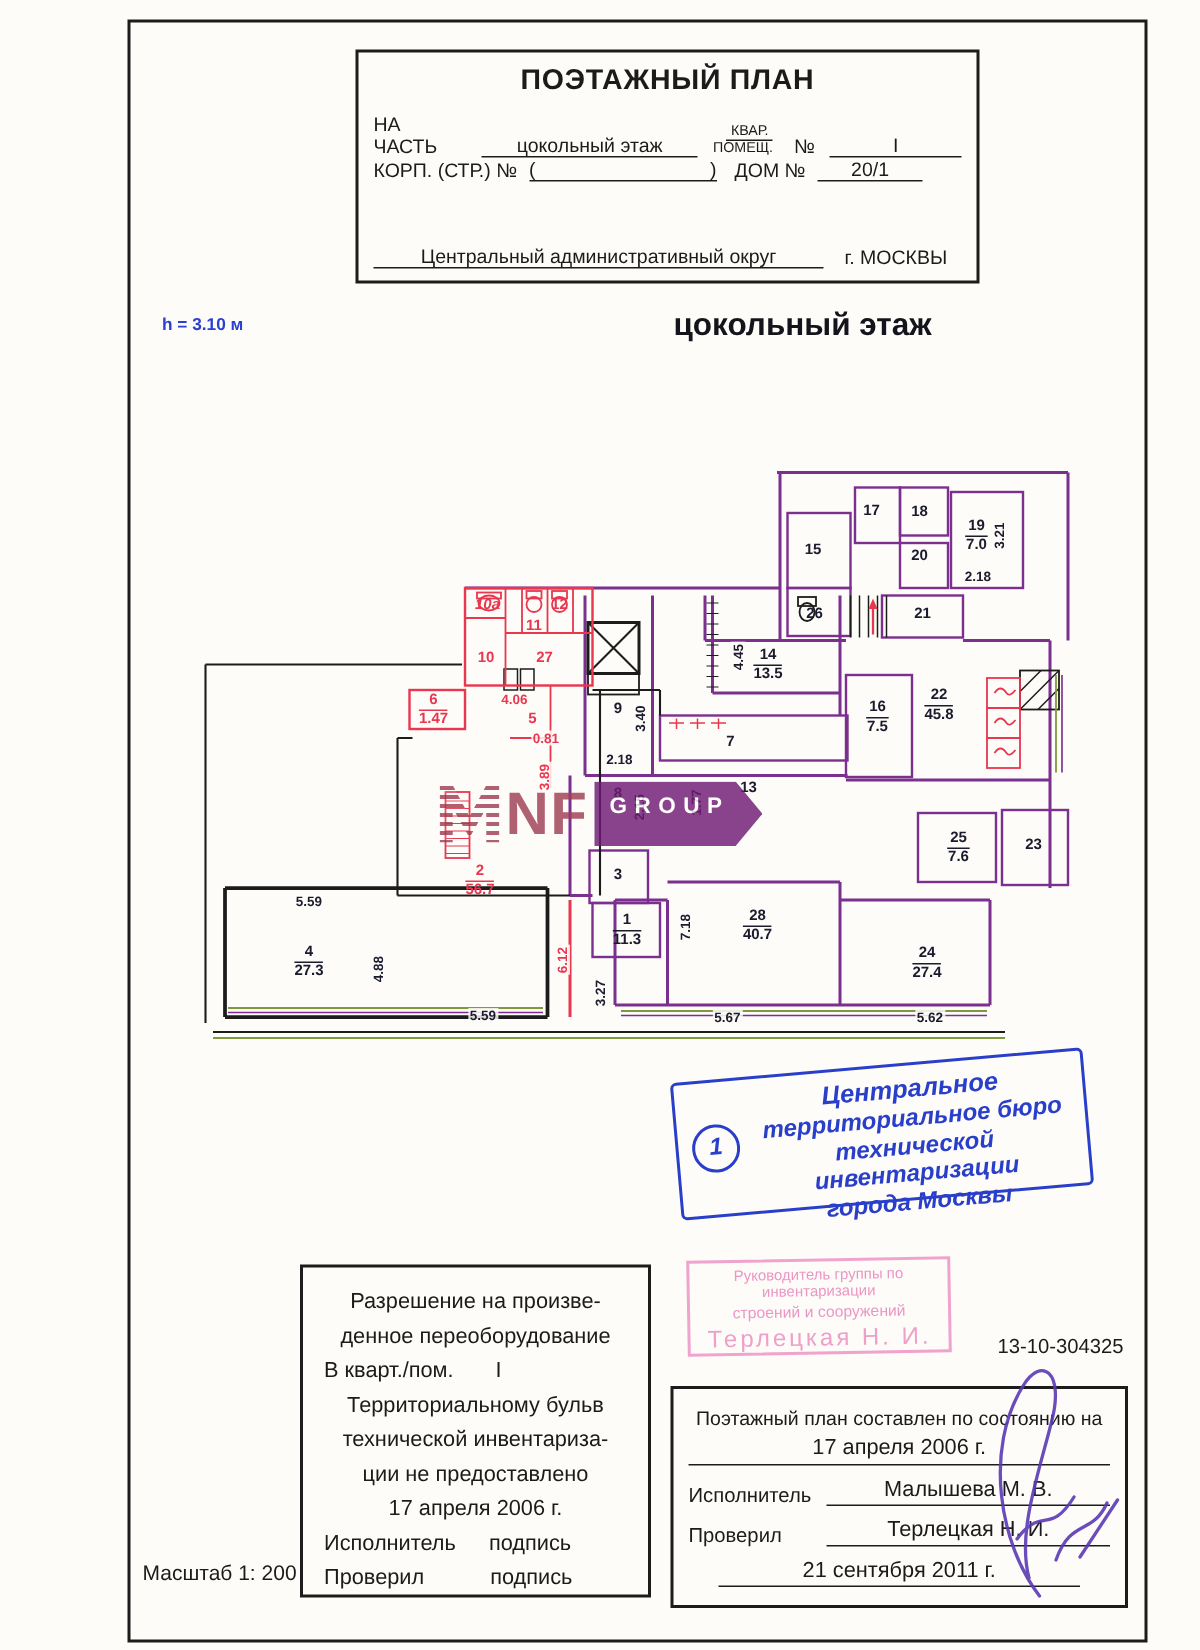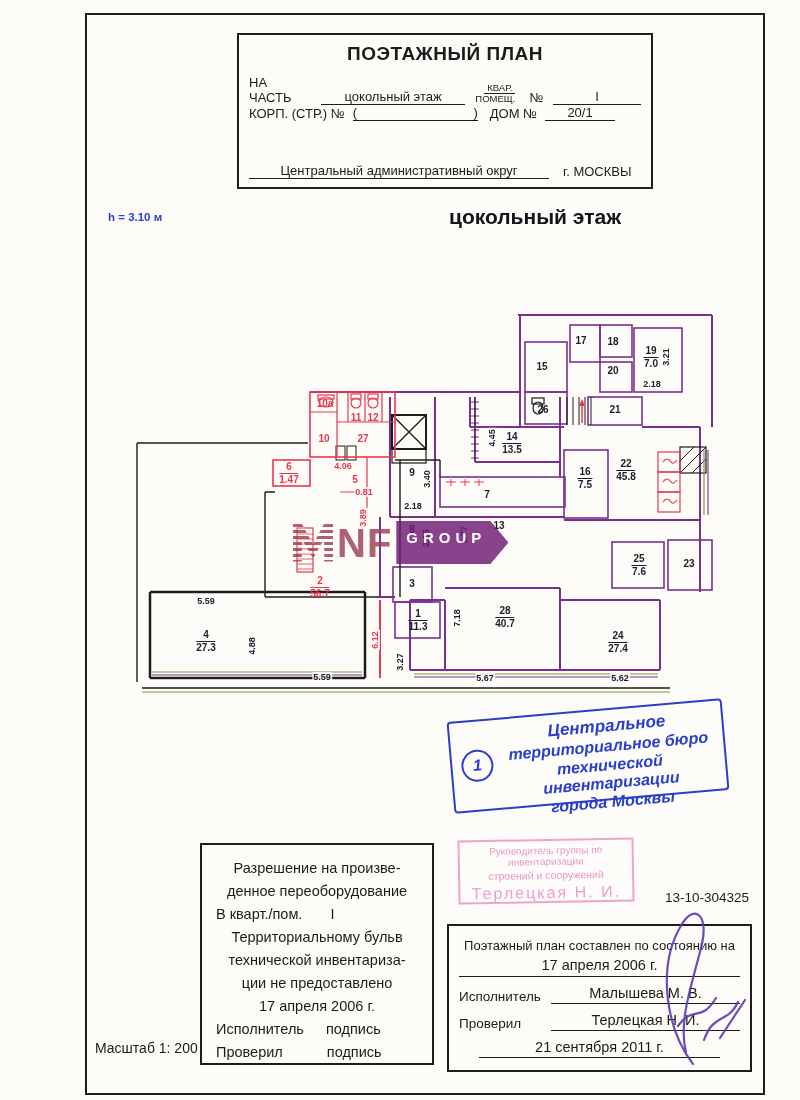--- a/index.html
+++ b/index.html
@@ -192,27 +192,27 @@
         <rect x="528" y="152" width="22" height="20"></rect>
         <rect x="528" y="172" width="22" height="20"></rect>
         <rect x="528" y="192" width="22" height="20"></rect>
         <path d="M533 162 q4 -6 8 0 q2 3 6 -2 M533 182 q4 -6 8 0 q2 3 6 -2 M533 202 q4 -6 8 0 q2 3 6 -2"></path>
         <path d="M316 182 H326 M321 179 V186 M330 182 H340 M335 179 V186 M344 182 H354 M349 179 V186" stroke-width="1"></path>
         <path d="M452 123 V103" stroke-width="1.5"></path>
       </g>
       <path d="M449 106 L452 99 L455 106 Z" fill="#e8374f" stroke="none"></path>
     </svg>
     <div>
-        <div class="room red" style="left: 195px; top: 104px;">
+        <div class="room red" style="left: 195px; top: 104px; font-style: italic;">
           <div class="">10а</div>
         </div>
         <div class="room red" style="left: 226px; top: 118px;">
           <div class="">11</div>
         </div>
-        <div class="room red" style="left: 243px; top: 118px;">
+        <div class="room red" style="left: 243px; top: 104px;">
           <div class="">12</div>
         </div>
         <div class="room red" style="left: 194px; top: 139px;">
           <div class="">10</div>
         </div>
         <div class="room red" style="left: 233px; top: 139px;">
           <div class="">27</div>
         </div>
         <div class="room red" style="left: 159px; top: 173px;">
           <div class="u">6</div>

